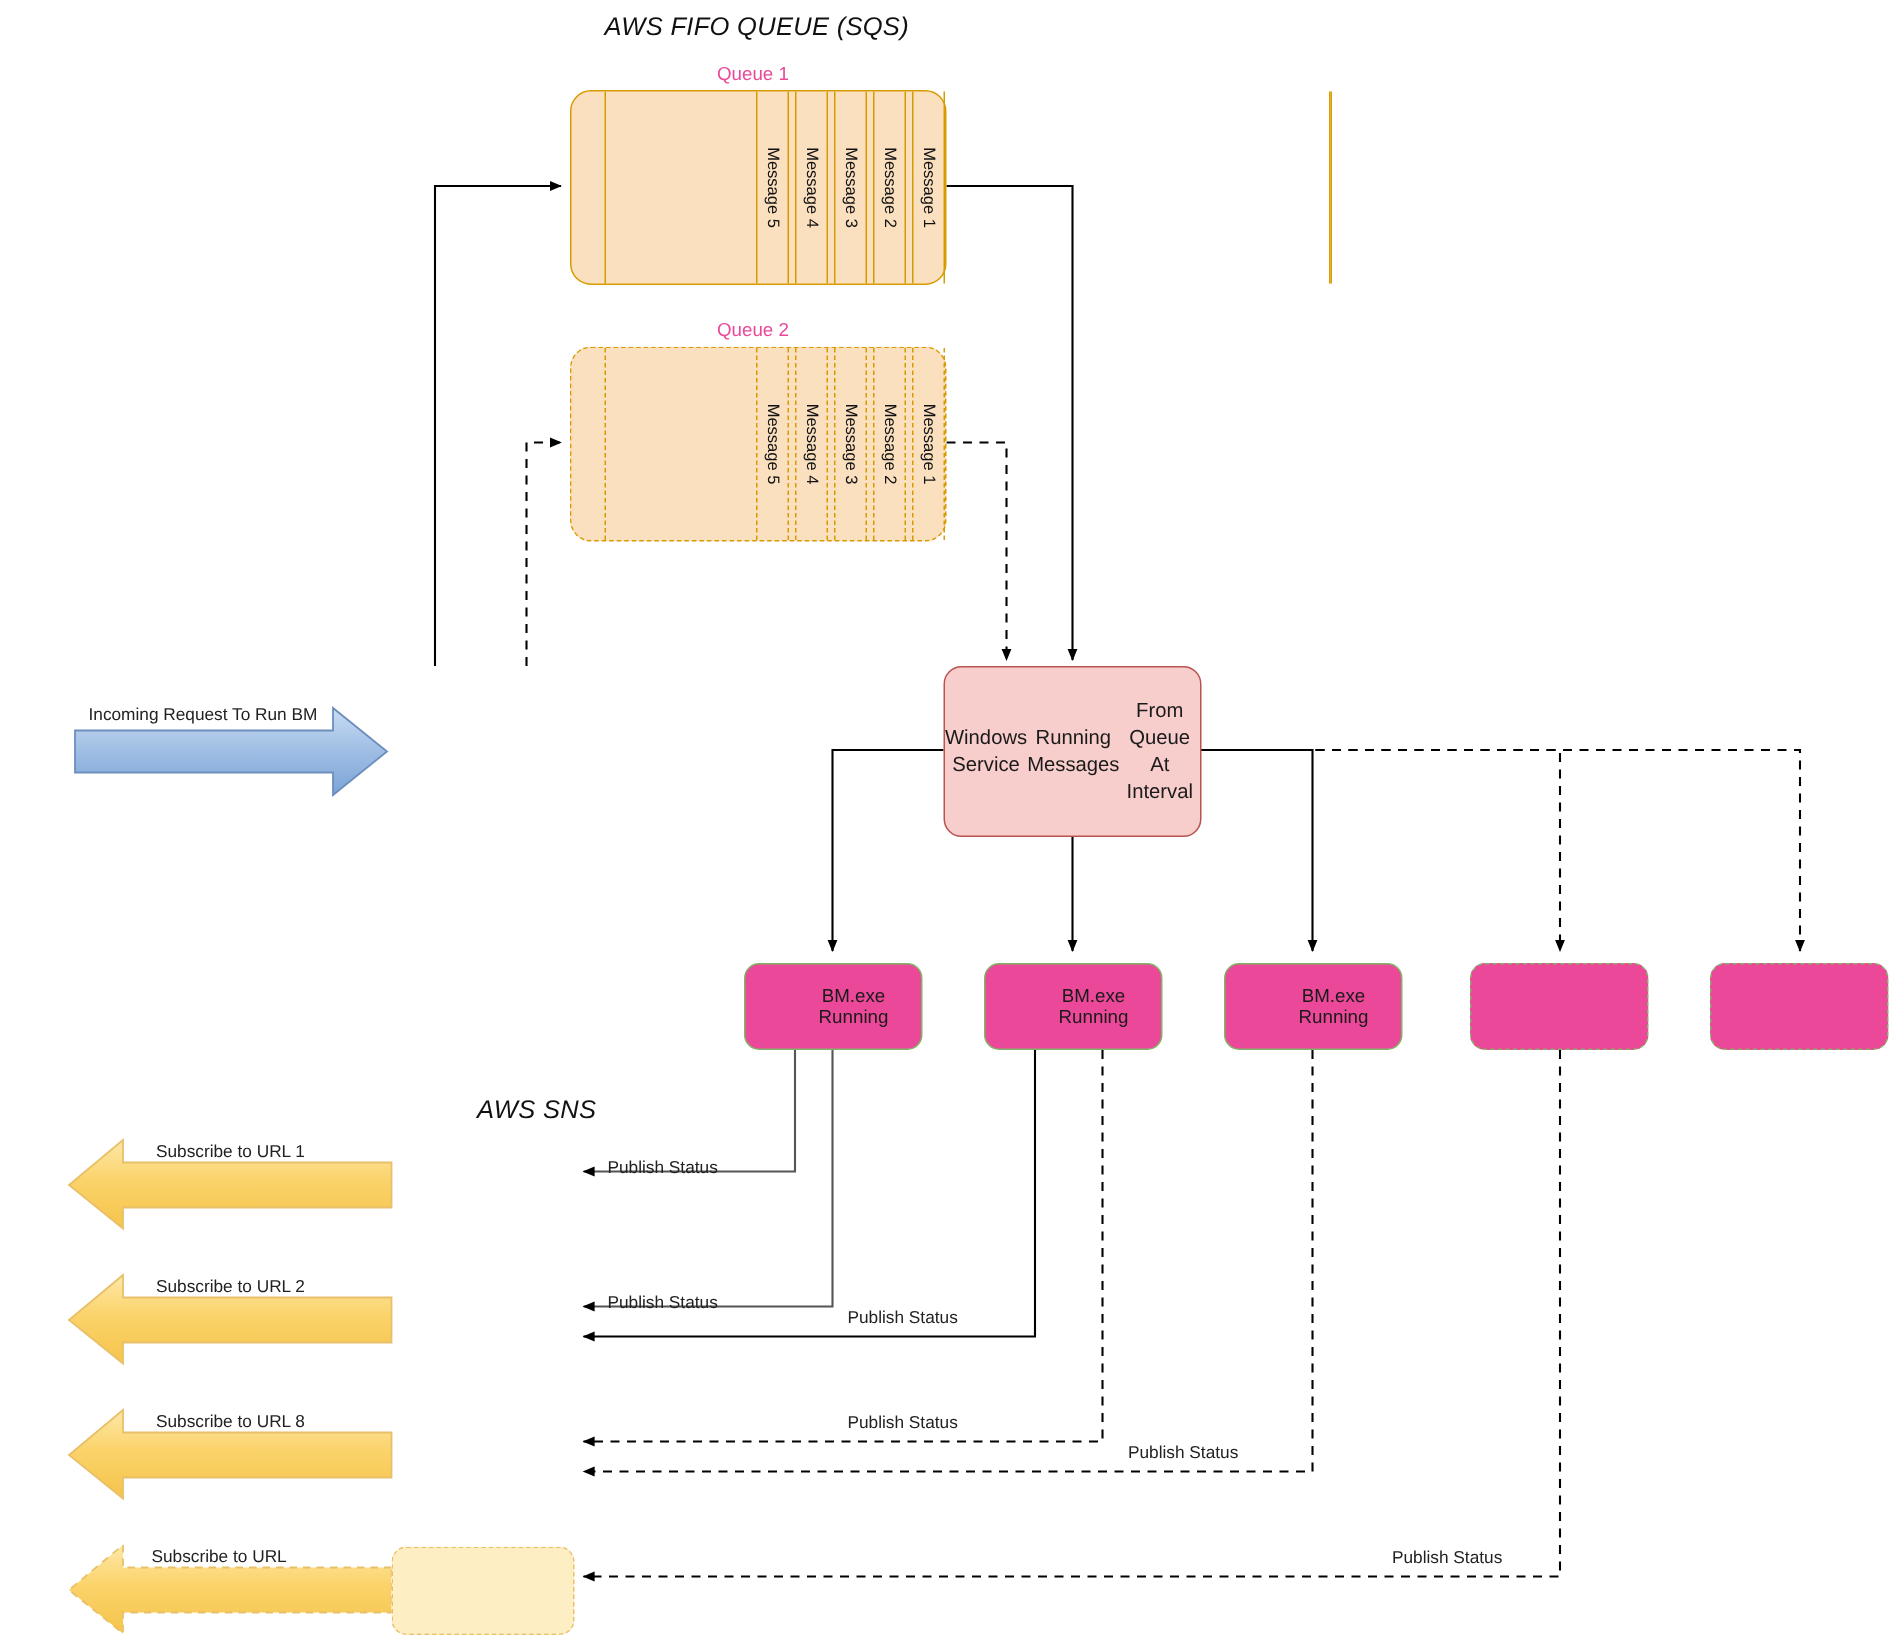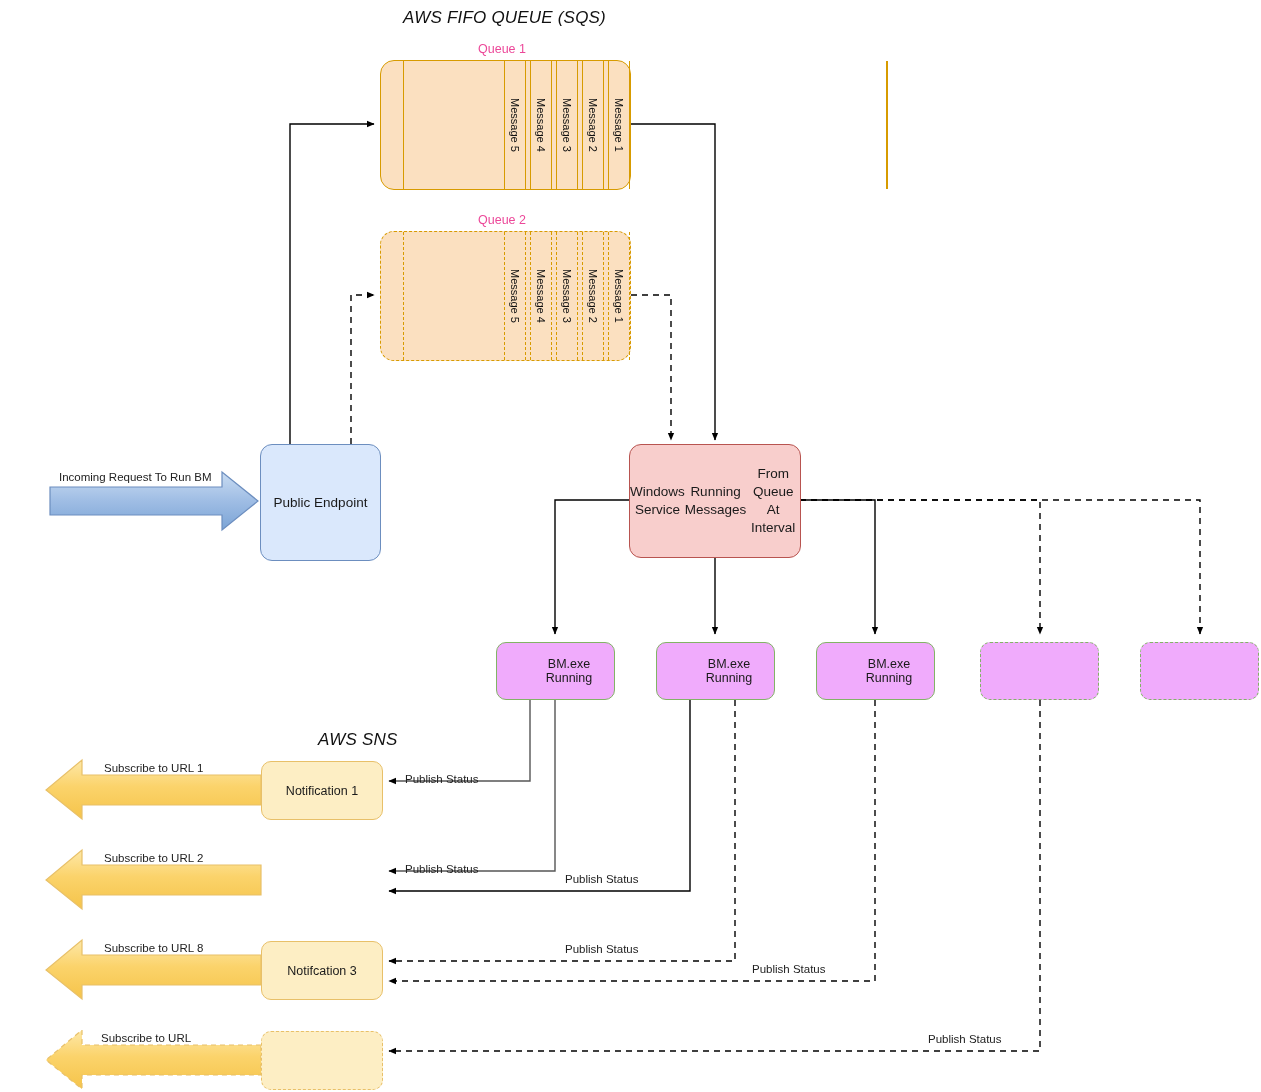--- a/index.html
+++ b/index.html
@@ -27,21 +27,21 @@
   .msg-text{position:absolute;left:50%;top:50%;font-size:11px;color:#111;
             white-space:nowrap;transform:translate(-50%,-50%) rotate(90deg);
             transform-origin:center center;}
 
   
   .endpoint{background:#dae8fc;border:1.4px solid #6c8ebf;border-radius:12px;font-size:13.5px;}
   
   .service{background:#f8cecc;border:1.4px solid #b85450;border-radius:12px;
            font-size:13.5px;line-height:18px;}
   
-  .bm{background:#f0abfc;border:1.4px solid #82b366;border-radius:10px;font-size:12.5px;padding-left:27px;}
+  .bm{background:#ec4899;border:1.4px solid #82b366;border-radius:10px;font-size:12.5px;padding-left:27px;}
   .bm.dashed{border-style:dashed;}
   
   .note{background:#ffe6cc;border:1.3px solid #e8c069;border-radius:10px;font-size:12.5px;
         background:#fdeec4;}
   .note.dashed{border-style:dashed;}
 
   .wire-lbl{position:absolute;font-size:11.5px;color:#222;white-space:nowrap;}
 </style>
 </head>
 <body>
@@ -145,23 +145,20 @@
     </div>
     <div class="qinner dashed" style="left:201px;width:22px;">
       <span class="msg-text">Message 2</span>
     </div>
     <div class="qinner dashed" style="left:227px;width:22px;">
       <span class="msg-text">Message 1</span>
     </div>
   </div>
 
   <div class="wire-lbl" style="left:59px;top:471px;">Incoming Request To Run BM</div>
-  <div class="node endpoint" style="left:260px;top:444px;width:121px;height:117px;">
-    <span>Public Endpoint</span>
-  </div>
 
   <div class="node service" style="left:629px;top:444px;width:172px;height:114px;flex-direction:row;">
     <span>Windows Service</span>
     <span>Running Messages</span>
     <span>From Queue At Interval</span>
   </div>
 
   <div class="node bm" style="left:496px;top:642px;width:119px;height:58px;">
     <span>BM.exe Running</span>
   </div>
@@ -172,30 +169,24 @@
     <span>BM.exe Running</span>
   </div>
   <div class="node bm dashed" style="left:980px;top:642px;width:119px;height:58px;">
     <span></span>
   </div>
   <div class="node bm dashed" style="left:1140px;top:642px;width:119px;height:58px;">
     <span></span>
   </div>
 
   <div class="wire-lbl" style="left:104px;top:762px;">Subscribe to URL 1</div>
-  <div class="node note" style="left:261px;top:761px;width:122px;height:59px;">
-    <span>Notification 1</span>
-  </div>
 
   <div class="wire-lbl" style="left:104px;top:852px;">Subscribe to URL 2</div>
 
   <div class="wire-lbl" style="left:104px;top:942px;">Subscribe to URL 8</div>
-  <div class="node note" style="left:261px;top:941px;width:122px;height:59px;">
-    <span>Notifcation 3</span>
-  </div>
 
   <div class="wire-lbl" style="left:101px;top:1032px;">Subscribe to URL</div>
   <div class="node note dashed" style="left:261px;top:1031px;width:122px;height:59px;">
     <span></span>
   </div>
 
   <div class="wire-lbl" style="left:405px;top:773px;">Publish Status</div>
   <div class="wire-lbl" style="left:405px;top:863px;">Publish Status</div>
   <div class="wire-lbl" style="left:565px;top:873px;">Publish Status</div>
   <div class="wire-lbl" style="left:565px;top:943px;">Publish Status</div>

